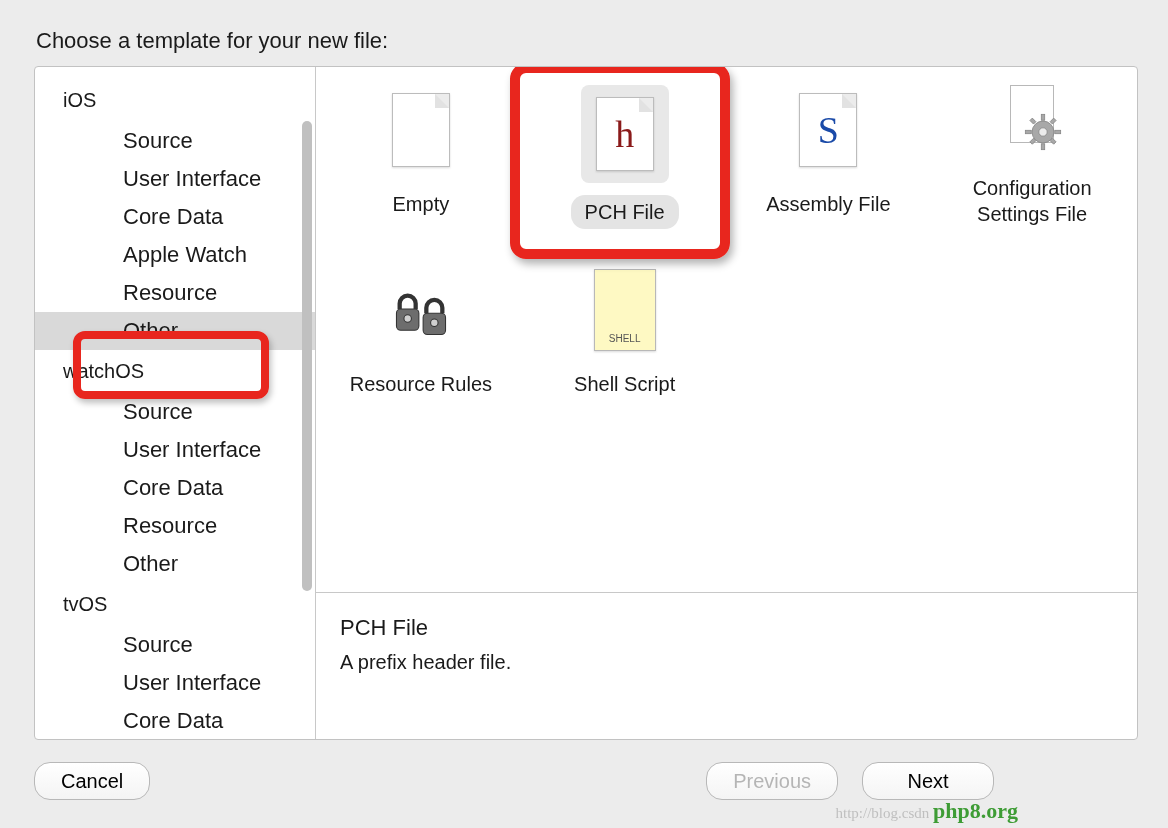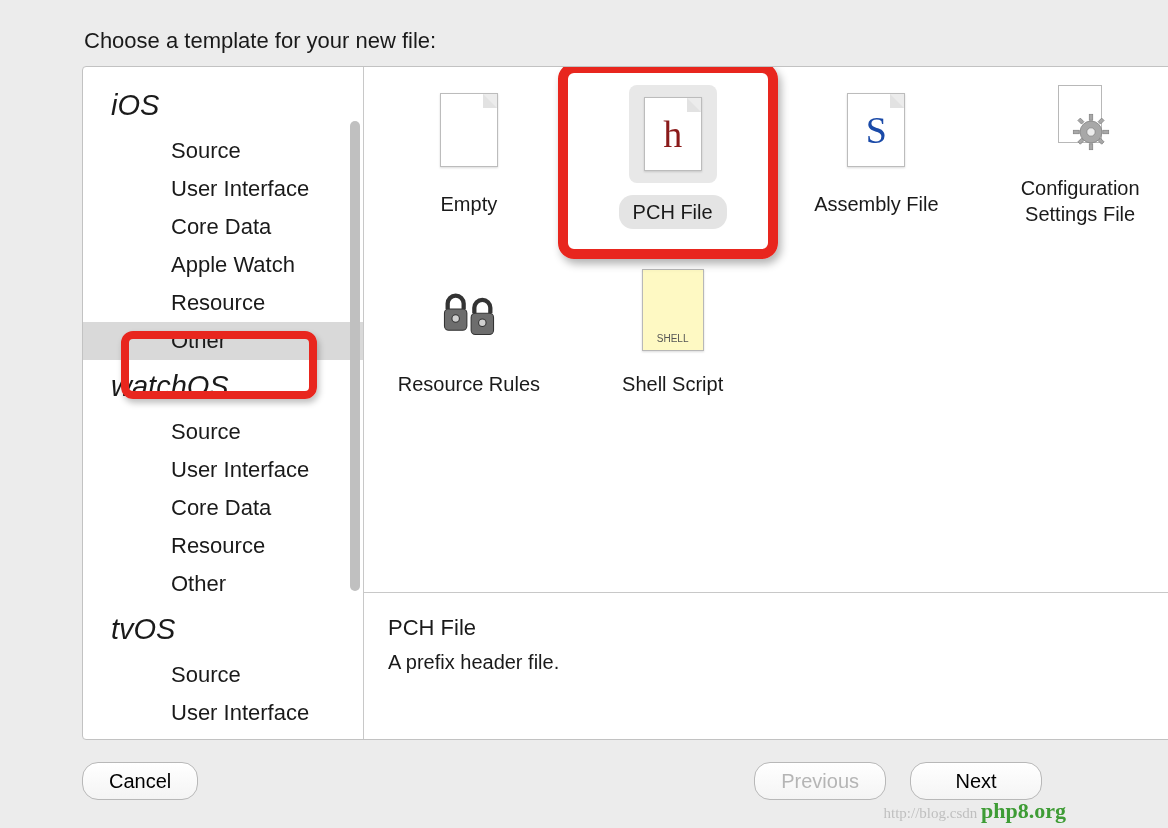--- a/index.html
+++ b/index.html
@@ -12,21 +12,20 @@
     color: #1a1a1a;
     overflow: hidden;
   }
 
   .sheet {
     position: relative;
     width: 1028px;
     height: 828px;
     box-sizing: border-box;
     padding: 18px 34px 22px 34px;
-    margin-left: 48px;
   }
 
   .prompt {
     font-size: 22px;
     margin: 10px 0 12px 2px;
   }
 
   .panel {
     width: 1102px;
     height: 672px;
@@ -49,24 +48,23 @@
   .sb-scroll-indicator {
     position: absolute;
     right: 3px;
     top: 54px;
     width: 10px;
     height: 470px;
     border-radius: 6px;
     background: #c0c0c0;
   }
   .sb-section {
-    font-size: 29px;
+    font-size: 20px;
     padding: 10px 0 10px 28px;
     cursor: default;
-    font-style: italic;
   }
   .sb-item {
     font-size: 22px;
     padding: 6px 0 6px 88px;
     cursor: default;
   }
   .sb-item.selected {
     background: #d9d9d9;
   }
   .ios-highlight-box {

